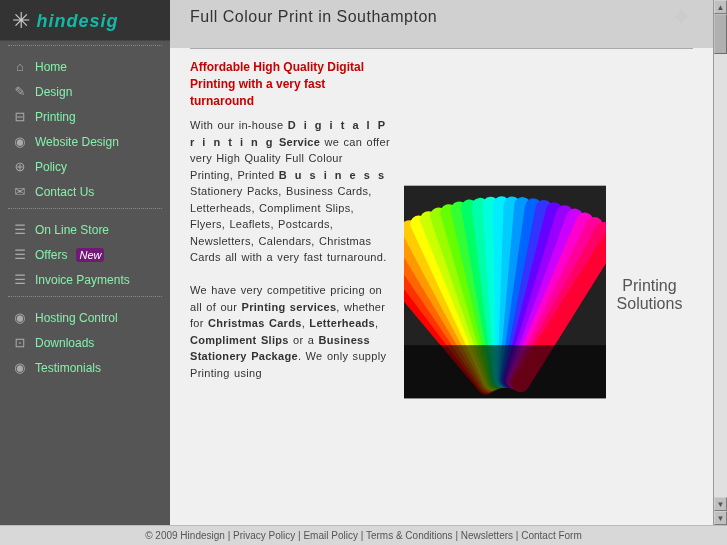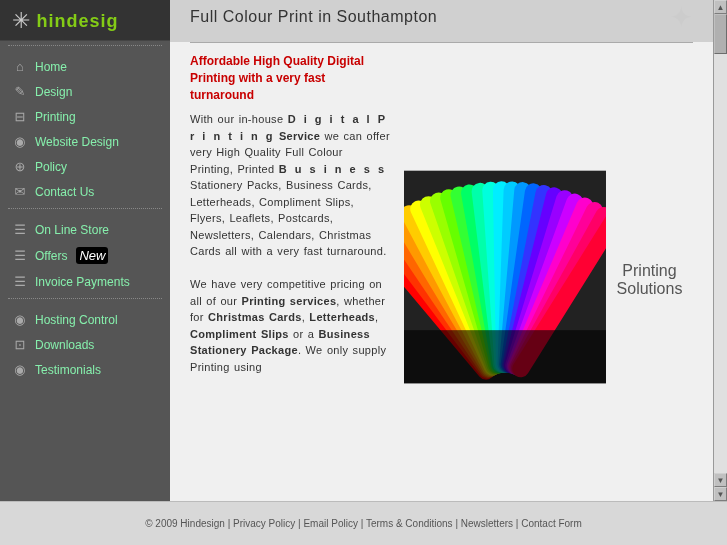--- a/index.html
+++ b/index.html
@@ -51,24 +51,25 @@
       border-bottom: 1px solid #444;
     }
 
     .logo-star {
       color: #ccc;
       font-size: 22px;
       line-height: 1;
     }
 
     .logo-text {
-      color: #84cc16;
+      color: #14b8a6;
       font-size: 18px;
       font-weight: bold;
       letter-spacing: 1px;
+      font-style: italic;
     }
 
     .sidebar-divider {
       border: none;
       border-top: 1px dotted #888;
       margin: 4px 8px;
     }
 
     .sidebar-nav-item {
       display: flex;
@@ -90,41 +91,41 @@
 
     .sidebar-label {
       color: #86efac;
     }
 
     .sidebar-section {
       margin-top: 4px;
     }
 
     .new-badge {
-      background: #000000;
+      background: #701a75;
       color: #fff;
-      font-size: 13px;
+      font-size: 11px;
       border-radius: 3px;
       padding: 1px 3px;
       margin-left: 2px;
       font-style: italic;
     }
 
     
     .content-area {
       flex: 1;
       background: #f0f0f0;
       display: flex;
       flex-direction: column;
       overflow: hidden;
     }
 
     .content-header {
       background: #d0d0d0;
-      padding: 8px 20px 10px 20px;
+      padding: 8px 20px 16px 20px;
       display: flex;
       justify-content: space-between;
       align-items: flex-start;
     }
 
     .content-title {
       font-size: 16px;
       color: #333;
       font-weight: normal;
       letter-spacing: 0.5px;
@@ -195,21 +196,21 @@
       color: #555;
       font-size: 16px;
       margin-top: 6px;
       text-align: center;
     }
 
     
     .footer {
       background: #d8d8d8;
       border-top: 1px solid #bbb;
-      padding: 16px 10px;
+      padding: 4px 10px;
       text-align: center;
       font-size: 10px;
       color: #555;
     }
 
     .footer a {
       color: #555;
       text-decoration: none;
     }
 

